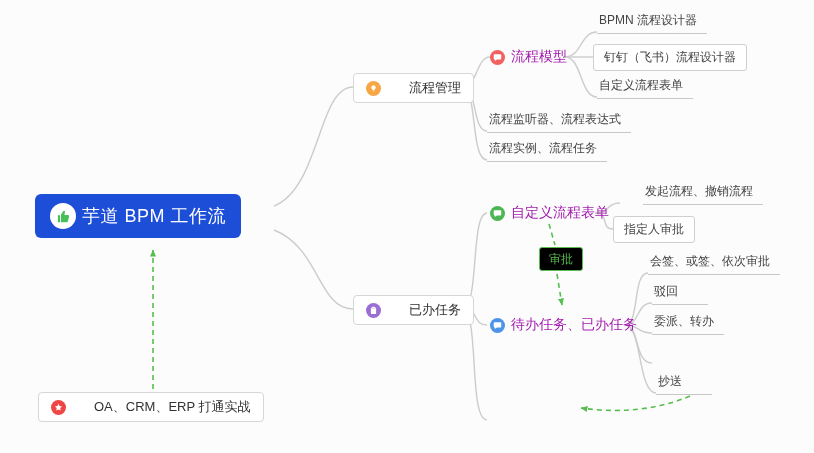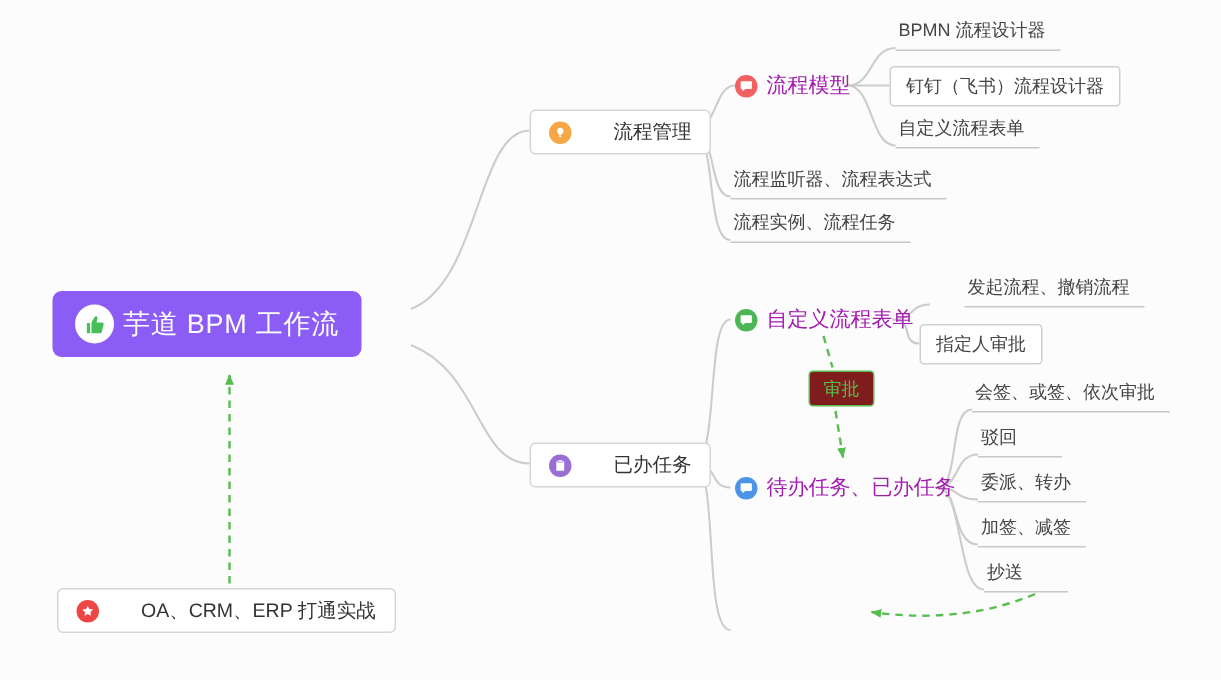--- a/index.html
+++ b/index.html
@@ -1,40 +1,40 @@
 <!DOCTYPE html>
 <html><head>
 <meta charset="utf-8">
 <style>
   * { margin:0; padding:0; box-sizing:border-box; }
   html,body { background:#fff; font-family:"Liberation Sans","DejaVu Sans",sans-serif; }
   .canvas { position:relative; width:814px; height:453px; background:#fcfcfc; overflow:hidden; }
   .links { position:absolute; left:0; top:0; width:814px; height:453px; }
   .node { position:absolute; display:flex; align-items:center; gap:6px; white-space:nowrap; }
   .root {
-    background:#8b5cf6; color:#fff; border-radius:6px;
+    background:#1d4ed8; color:#fff; border-radius:6px;
     padding:9px 15px; font-size:18px; letter-spacing:.5px;
   }
   .branch {
     background:#fff; border:1px solid #d6d6d6; border-radius:4px;
     padding:5px 12px; font-size:13px; color:#333;gap:28px;
   }
   .subnode { font-size:14px; color:#a21caf;text-align:right; }
   .leaf {
     font-size:12px; color:#444;
     border-bottom:1px solid #c8c8c8;
     padding:0 10px 5px 2px; line-height:15px;
   }
   .leaf.wide { padding-right:30px; }
   .boxed {
     font-size:12px; color:#444; background:#fff;
     border:1px solid #cfcfcf; border-radius:3px; padding:5px 10px; line-height:15px;
   }
   .badge {
-    font-size:12px; color:#57bd4e; background:#7f1d1d;
+    font-size:12px; color:#57bd4e; background:#000000;
     border:1px solid #57bd4e; border-radius:3px; padding:4px 9px; line-height:14px;
   }
   .icon-circle {
     width:15px; height:15px; border-radius:50%;
     display:inline-flex; align-items:center; justify-content:center; flex:0 0 auto;
   }
   .icon-circle svg { width:9px; height:9px; fill:#fff; display:block; }
   .root .icon-circle { width:26px; height:26px; background:#fff; }
   .root .icon-circle svg { width:15px; height:15px; fill:#47c059; }
 </style>
@@ -168,23 +168,20 @@
   </div>
 
   <div class="node leaf wide" style="left:652px; top:284px;">
     <span>驳回</span>
   </div>
 
   <div class="node leaf" style="left:652px; top:314px;text-align:center;">
     <span>委派、转办</span>
   </div>
 
-  <div class="node leaf" style="left:652px; top:344px;">
-    <span>加签、减签</span>
-  </div>
 
   <div class="node leaf wide" style="left:656px; top:374px;">
     <span>抄送</span>
   </div>
 
 
   <div class="node branch" style="left:38px; top:392px;">
     <span class="icon-circle" style="background:#ee4545">
       <svg viewBox="0 0 24 24">
           <path d="M12 2l2.9 6.2 6.6.9-4.8 4.5 1.2 6.5L12 17l-5.9 3.1 1.2-6.5L2.5 9.1l6.6-.9z"></path>

